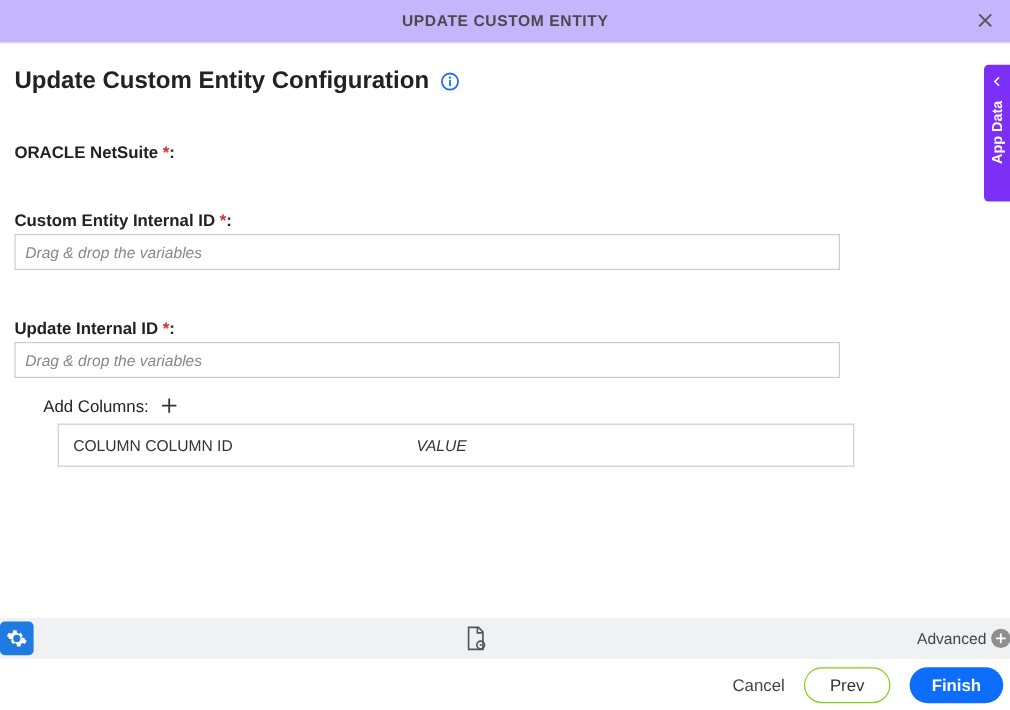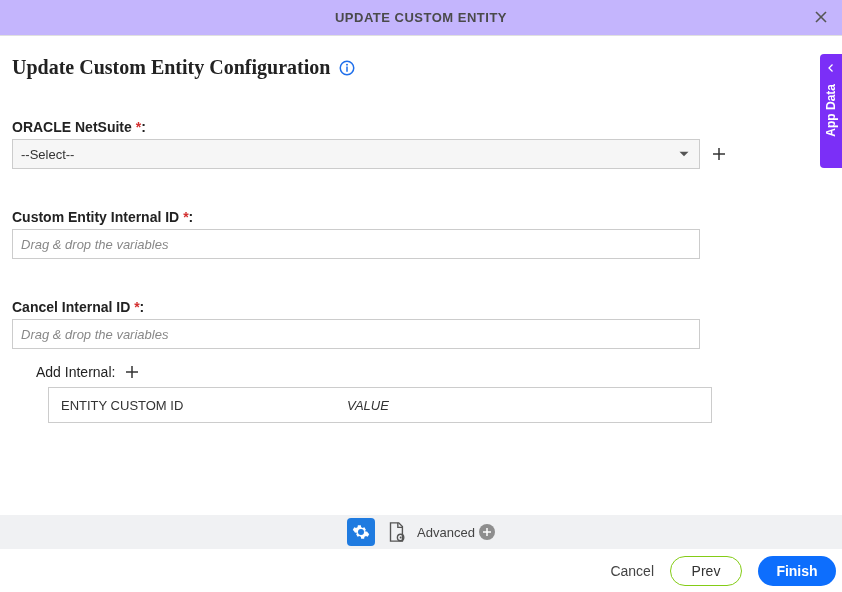--- a/index.html
+++ b/index.html
@@ -1,40 +1,40 @@
 <!DOCTYPE html>
 <html><head>
 <meta charset="utf-8">
 <style>
   * { box-sizing: border-box; margin: 0; padding: 0; }
   html, body { width: 842px; height: 592px; font-family: Arial, Helvetica, sans-serif; font-size: 14px; color: #333; overflow: hidden; background: #fff; }
   .header { background: #c4b5fd; height: 36px; display: flex; align-items: center; justify-content: center; position: relative; border-bottom: 1px solid #e0e0e0; }
   .header-title { font-size: 13px; font-weight: 600; color: #4a4a4a; letter-spacing: 0.5px; }
   .header-close { position: absolute; right: 10px; top: 6px; width: 22px; height: 22px; display: flex; align-items: center; justify-content: center; cursor: pointer; color: #555; }
   .content { padding: 20px 12px 0 12px; }
-  .page-title-row { display: flex; align-items: center; gap: 8px; margin-bottom: 20px; font-family: Liberation Serif, serif; }
+  .page-title-row { display: flex; align-items: center; gap: 8px; margin-bottom: 20px; }
   .page-title { font-size: 20px; font-weight: 700; color: #222; }
   .info-icon { width: 18px; height: 18px; color: #1f6feb; }
   .form-group { margin-bottom: 12px; }
   .form-label { font-size: 14px; color: #222; font-weight: 600; margin-bottom: 4px; display: block; margin-top: 40px; }
   .req { color: #d32f2f; }
   .select-row { display: flex; align-items: center; gap: 10px; }
   .select-box { flex: 0 0 688px; height: 30px; border: 1px solid #ccc; background: #f6f6f6; display: flex; align-items: center; padding: 0 8px; position: relative; cursor: pointer; }
   .select-text { font-size: 13px; color: #333; }
   .select-caret { position: absolute; right: 6px; top: 5px; width: 18px; height: 18px; color: #555; }
   .add-btn { width: 18px; height: 18px; color: #333; cursor: pointer; }
   .text-input { width: 688px; height: 30px; border: 1px solid #ccc; padding: 0 8px; font-size: 13px; color: #555; font-style: italic; }
   .text-input::placeholder { color: #888; font-style: italic; }
   .add-columns-row { display: flex; align-items: center; gap: 8px; margin: 14px 0 6px 24px; }
   .add-columns-label { font-size: 14px; color: #222; font-weight: 400; }
   .columns-table { margin-left: 36px; width: 664px; border: 1px solid #ccc; }
   .columns-header { display: flex; height: 34px; align-items: center; }
   .col-1 { flex: 0 0 290px; padding-left: 12px; font-size: 13px; color: #333; }
   .col-2 { flex: 1; padding-left: 8px; font-size: 13px; color: #333; font-style: italic; }
-  .bottom-bar { position: absolute; left: 0; right: 0; bottom: 43px; height: 34px; background: #f0f1f3; display: flex; align-items: center; justify-content: center; gap: 10px; }
+  .bottom-bar { position: absolute; left: 0; right: 0; bottom: 43px; height: 34px; background: #f0f1f3; display: flex; align-items: center; justify-content: space-between; gap: 10px; }
   .gear-btn { width: 28px; height: 28px; background: #1f7be0; border-radius: 4px; display: flex; align-items: center; justify-content: center; cursor: pointer; }
   .gear-btn svg { color: #fff; }
   .doc-icon { width: 22px; height: 22px; color: #555; cursor: pointer; }
   .advanced-row { display: flex; align-items: center; gap: 4px; cursor: pointer; }
   .advanced-text { font-size: 13px; color: #444; }
   .circle-plus { width: 16px; height: 16px; background: #8e8e8e; border-radius: 50%; display: flex; align-items: center; justify-content: center; }
   .circle-plus svg { color: #fff; width: 10px; height: 10px; }
   .footer { position: absolute; left: 0; right: 0; bottom: 0; height: 43px; display: flex; align-items: center; justify-content: flex-end; gap: 16px; padding-right: 6px; }
   .cancel-link { font-size: 14px; color: #444; cursor: pointer; }
   .prev-btn { width: 72px; height: 30px; border: 1px solid #84cc16; border-radius: 15px; background: #fff; display: flex; align-items: center; justify-content: center; font-size: 14px; color: #333; cursor: pointer; }
@@ -61,55 +61,43 @@
     <span class="page-title">Update Custom Entity Configuration</span>
     <svg class="info-icon" viewBox="0 0 24 24">
         <circle cx="12" cy="12" r="9" fill="none" stroke="currentColor" stroke-width="2"></circle>
         <circle cx="12" cy="7.5" r="1.3" fill="currentColor"></circle>
         <rect x="11" y="10" width="2" height="7" fill="currentColor"></rect>
       </svg>
   </div>
 
   <div class="form-group">
     <label class="form-label"><span>ORACLE NetSuite</span> <span class="req">*</span>:</label>
-    <div class="select-row">
-      <div class="select-box">
-        <span class="select-text">--Select--</span>
-        <svg class="select-caret" viewBox="0 0 24 24">
-            <path d="M6 9l6 6 6-6" fill="currentColor"></path>
-          </svg>
-      </div>
-      <svg class="add-btn" viewBox="0 0 24 24">
-          <line x1="12" y1="4" x2="12" y2="20" stroke="currentColor" stroke-width="2"></line>
-          <line x1="4" y1="12" x2="20" y2="12" stroke="currentColor" stroke-width="2"></line>
-        </svg>
-    </div>
   </div>
 
   <div class="form-group">
     <label class="form-label"><span>Custom Entity Internal ID</span> <span class="req">*</span>:</label>
     <input type="text" class="text-input" placeholder="Drag &amp; drop the variables" style="">
   </div>
 
   <div class="form-group">
-    <label class="form-label"><span>Cancel Internal ID</span> <span class="req">*</span>:</label>
+    <label class="form-label"><span>Update Internal ID</span> <span class="req">*</span>:</label>
     <input type="text" class="text-input" placeholder="Drag &amp; drop the variables" style="">
   </div>
 
   <div class="add-columns-row">
-    <span class="add-columns-label">Add Internal:</span>
+    <span class="add-columns-label">Add Columns:</span>
     <svg class="add-btn" viewBox="0 0 24 24" width="16" height="16">
         <line x1="12" y1="4" x2="12" y2="20" stroke="currentColor" stroke-width="2"></line>
         <line x1="4" y1="12" x2="20" y2="12" stroke="currentColor" stroke-width="2"></line>
       </svg>
   </div>
 
   <div class="columns-table">
     <div class="columns-header">
-      <div class="col-1">ENTITY CUSTOM ID</div>
+      <div class="col-1">COLUMN COLUMN ID</div>
       <div class="col-2">VALUE</div>
     </div>
   </div>
 </div>
 
 <div class="bottom-bar">
   <div class="gear-btn">
     <svg width="18" height="18" viewBox="0 0 24 24">
         <path fill="currentColor" d="M12 8a4 4 0 100 8 4 4 0 000-8zm9 4a7 7 0 01-.1 1.1l2.1 1.6-2 3.5-2.5-1a7 7 0 01-1.9 1.1l-.4 2.7h-4l-.4-2.7a7 7 0 01-1.9-1.1l-2.5 1-2-3.5 2.1-1.6A7 7 0 013 12a7 7 0 01.1-1.1L1 9.3l2-3.5 2.5 1a7 7 0 011.9-1.1L7.8 3h4l.4 2.7a7 7 0 011.9 1.1l2.5-1 2 3.5-2.1 1.6A7 7 0 0121 12z"></path>
       </svg>

